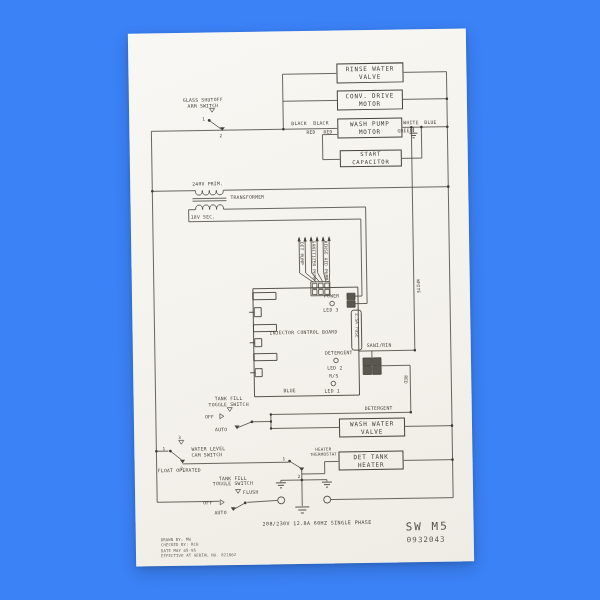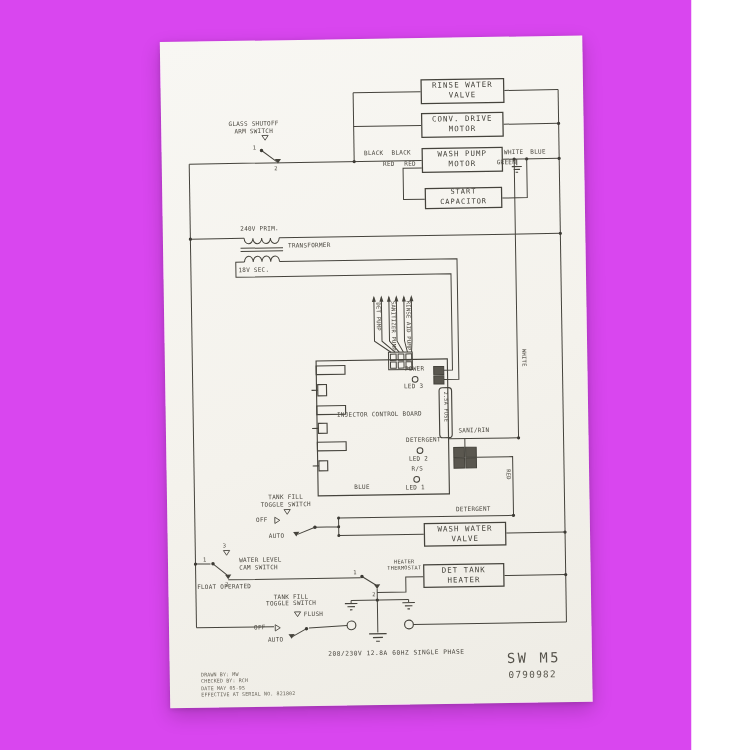--- a/index.html
+++ b/index.html
@@ -1,16 +1,16 @@
 <!DOCTYPE html>
 <html><head>
 <meta charset="utf-8">
 <style>
   html,body{margin:0;padding:0;}
-  .stage{position:relative;width:553px;height:600px;background:#d946ef;overflow:hidden;
+  .stage{position:relative;width:600px;height:600px;background:#3b82f6;overflow:hidden;
          font-family:"DejaVu Sans Mono", monospace;}
   .paper{position:absolute;left:132px;top:31px;width:338px;height:533px;
          background:linear-gradient(160deg,#f8f7f3 0%,#f4f2ec 55%,#eeece5 100%);
          transform:rotate(-0.9deg);transform-origin:50% 50%;
          box-shadow:0 6px 16px rgba(0,0,0,0.20), 0 1px 4px rgba(0,0,0,0.14);}
   .paper *{box-sizing:border-box;}
   svg.wires{position:absolute;left:0;top:0;}
   .lbl{position:absolute;color:#4a473f;font-size:4.8px;line-height:1.25;
        white-space:pre-line;letter-spacing:0.2px;}
   .ctr{text-align:center;}
@@ -248,16 +248,16 @@
     <div class="lbl" style="left:79px;top:477.5px;">AUTO</div>
 
     <div class="spec">208/230V 12.8A 60HZ SINGLE PHASE</div>
     <div class="footer-block">
       <div>DRAWN BY:  MW</div>
       <div>CHECKED BY: RCH</div>
       <div>DATE MAY 05-95</div>
       <div>EFFECTIVE AT SERIAL NO. 821802</div>
     </div>
     <div class="model">SW M5</div>
-    <div class="pn">0790982</div>
+    <div class="pn">0932043</div>
 
   </div>
 </div>
 
 </body></html>

